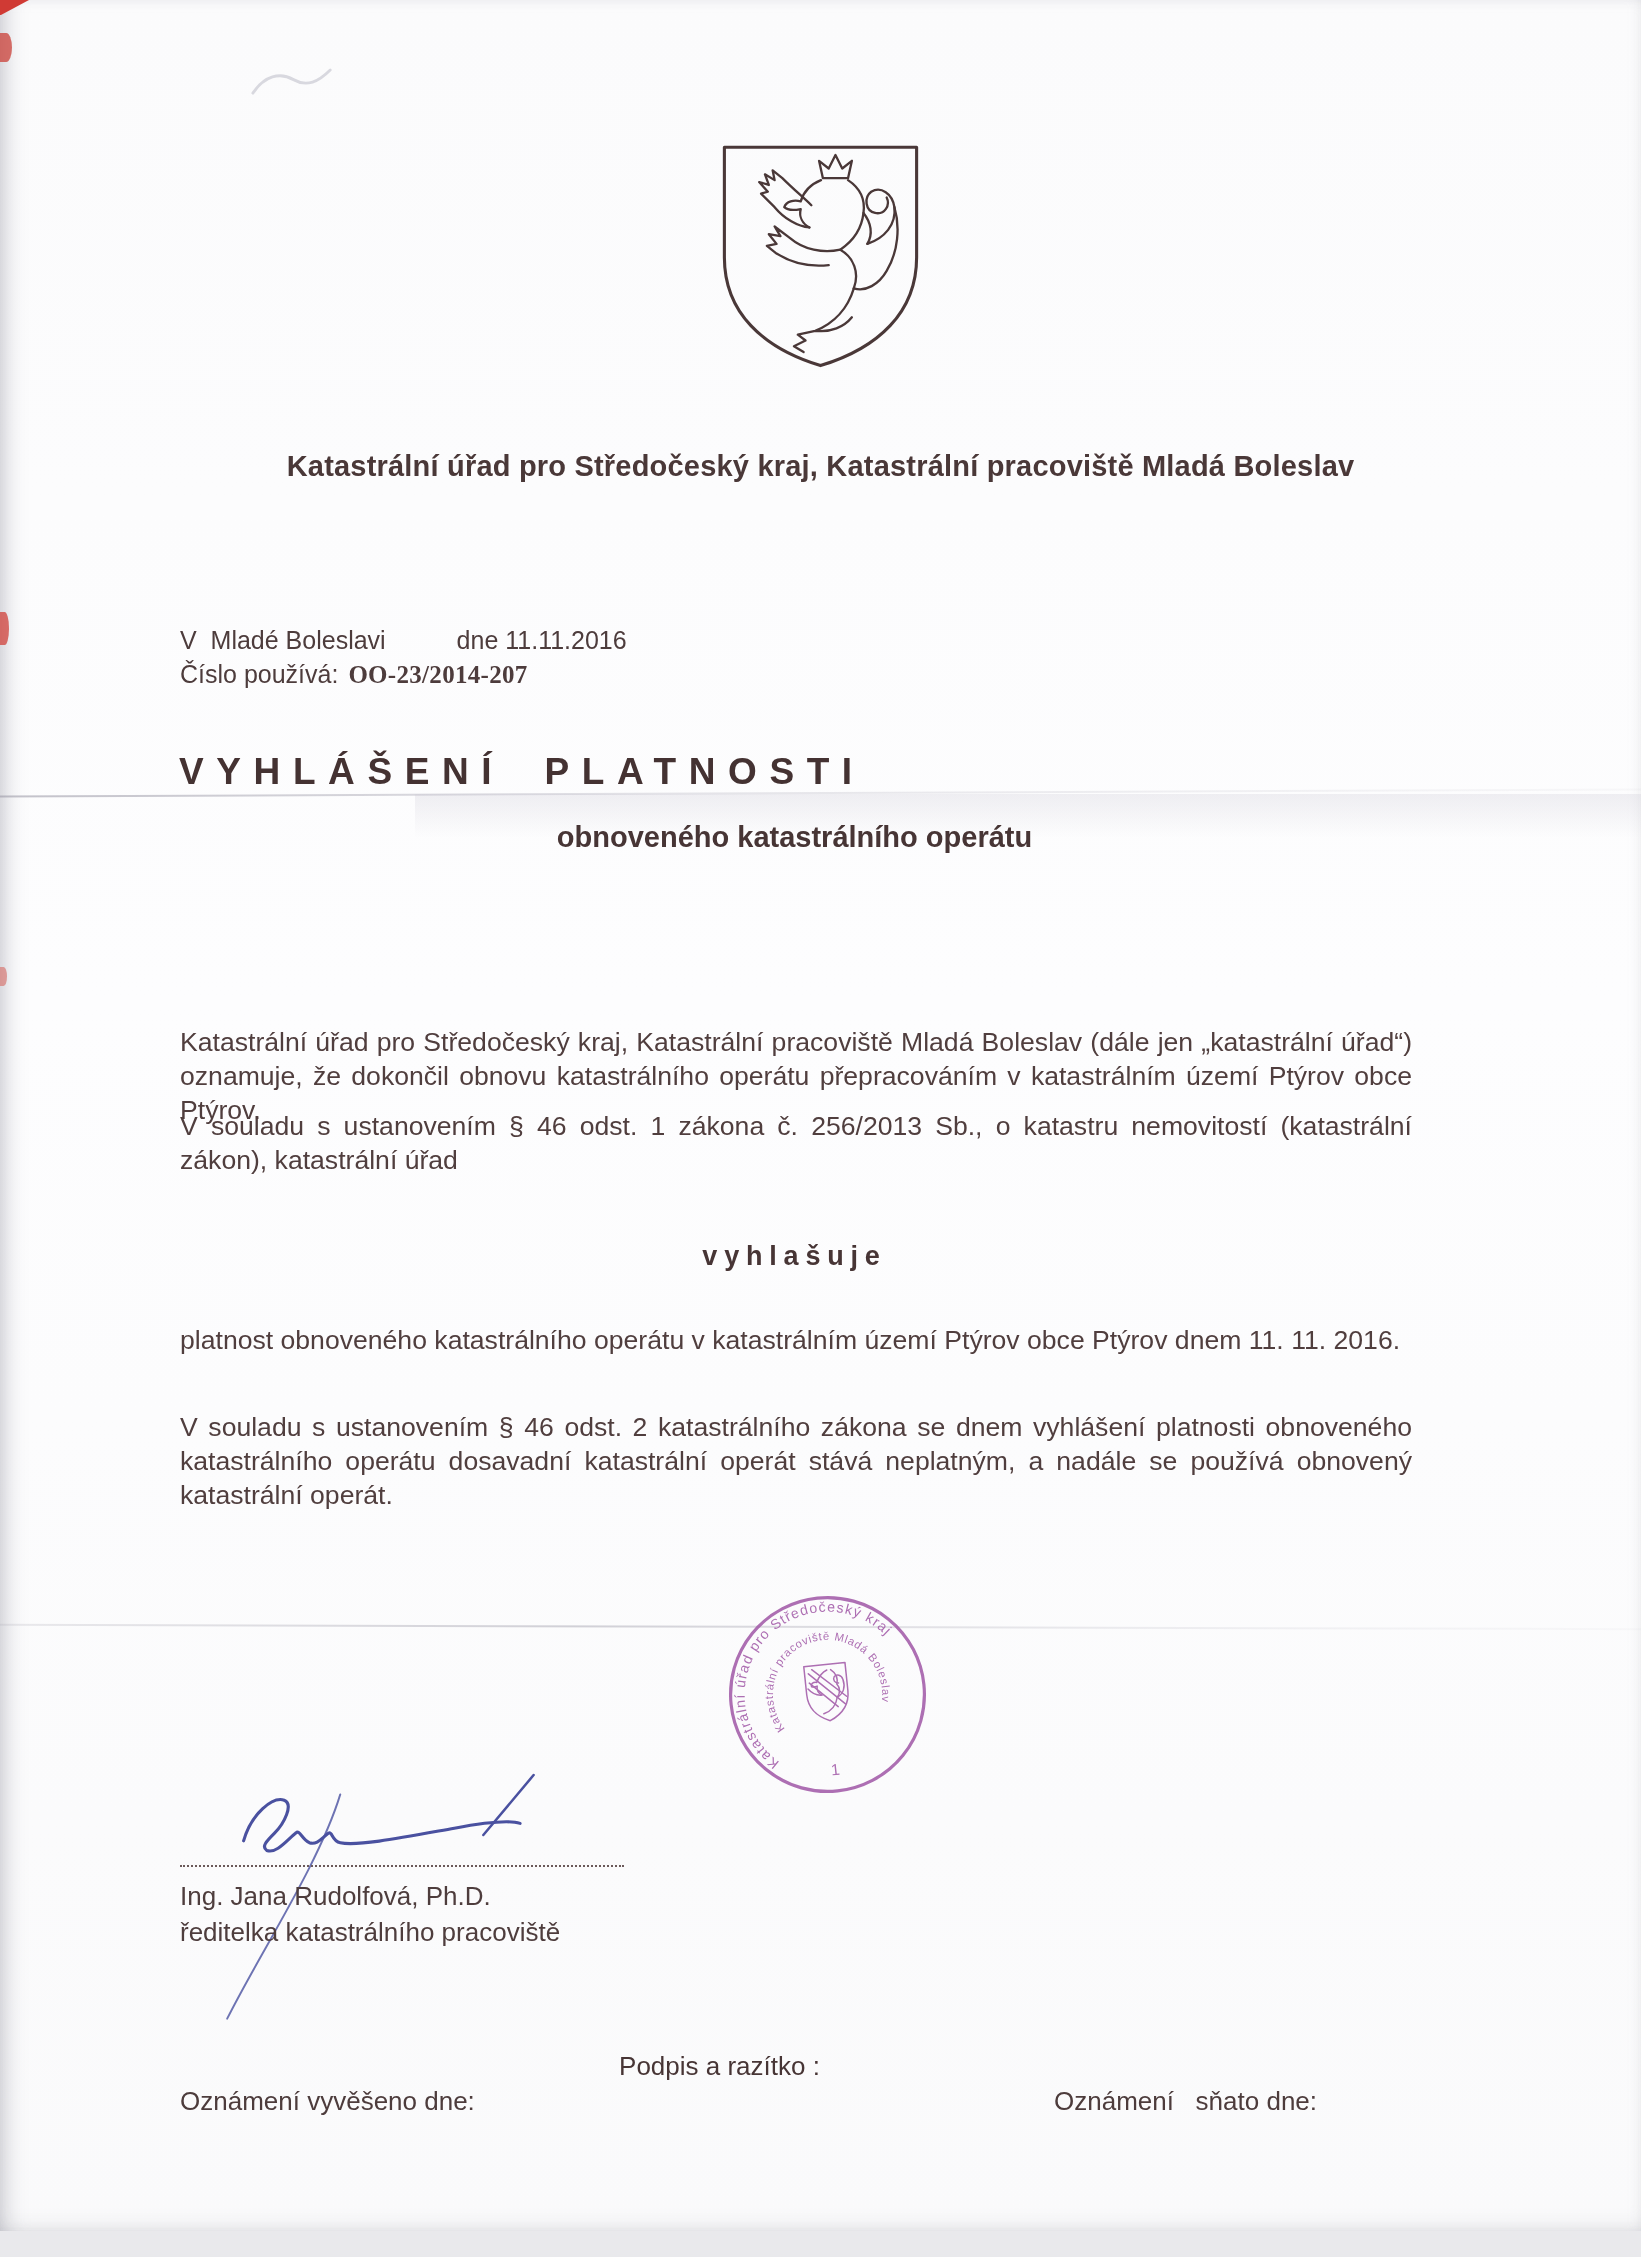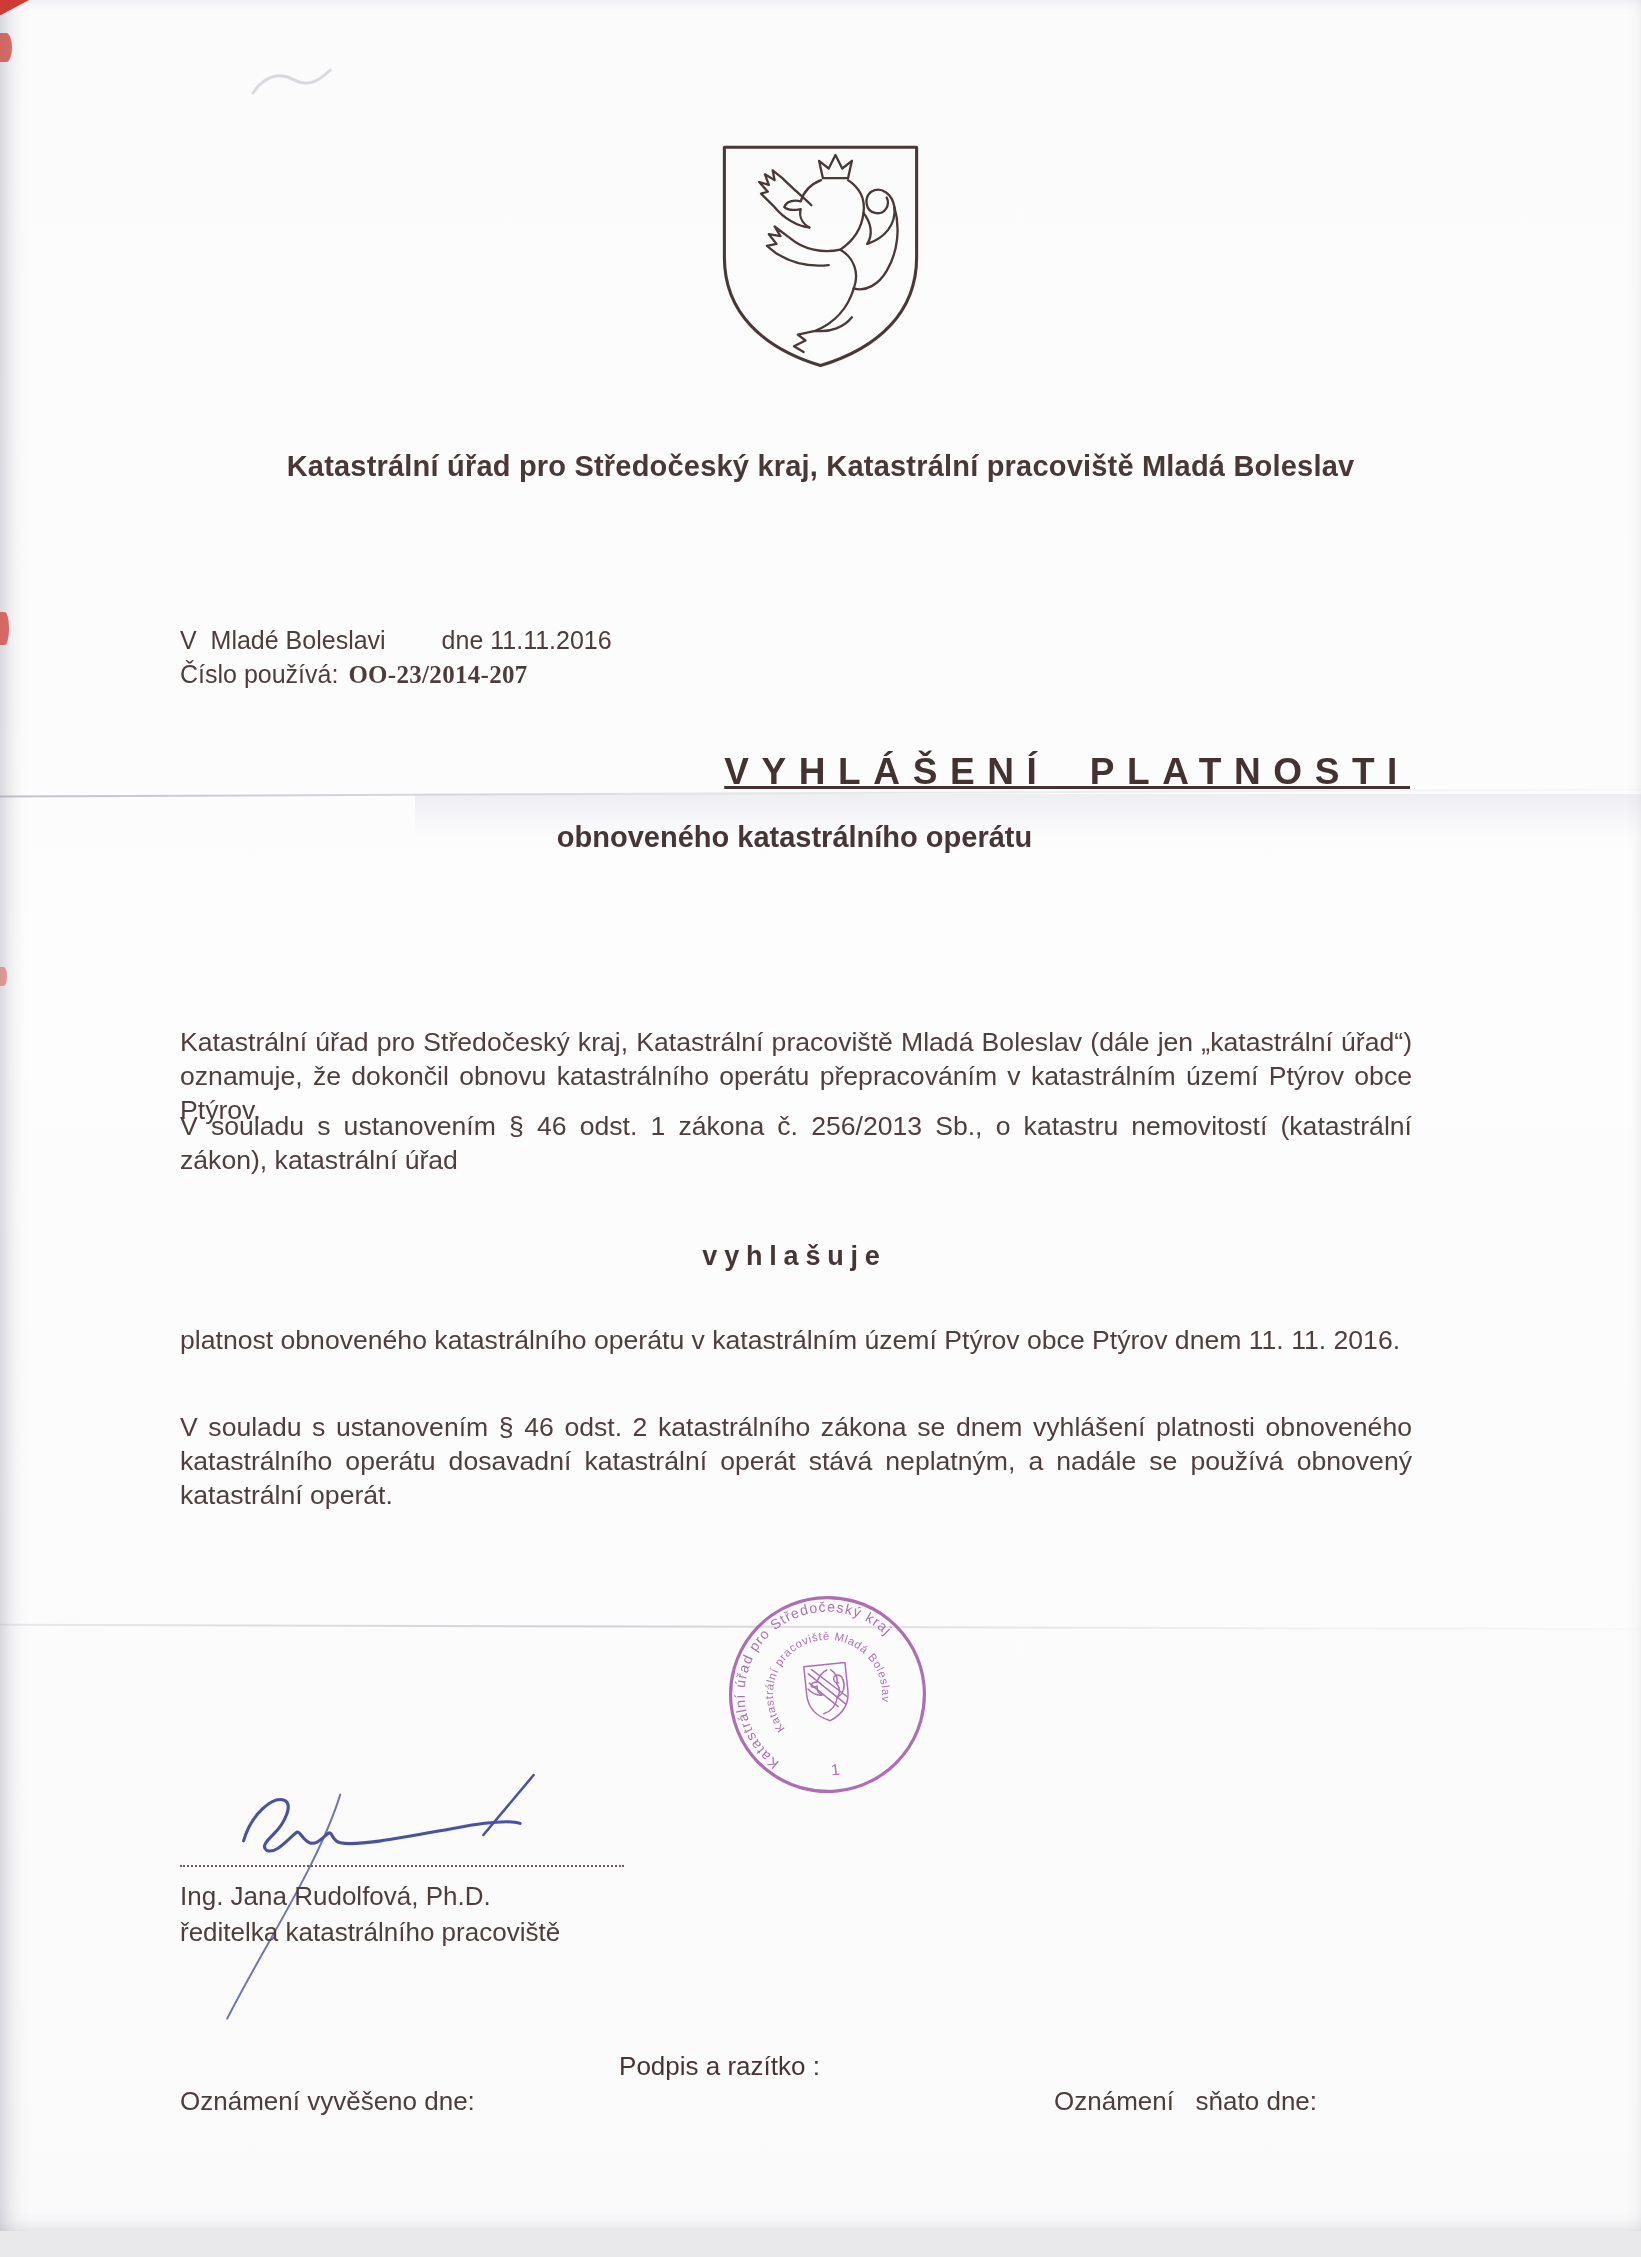--- a/index.html
+++ b/index.html
@@ -27,30 +27,29 @@
     left:0; top:450px; width:1641px; text-align:center;
     font-size:29px; font-weight:bold; letter-spacing:0.2px; color:#4a3838;
   }
   .address {
     left:0; top:488px; width:1641px; text-align:center;
     font-size:25px; color:#564444;
   }
 
   
   .meta-line1 { left:180px; top:626px; font-size:25px; }
-  .meta-line1 .date { margin-left:49px; }
+  .meta-line1 .date { margin-left:64px; }
   .meta-line2 { left:180px; top:660px; font-size:25px; }
   .meta-line2 .ref-num { font-weight:bold; margin-left:3px; letter-spacing:0.3px;font-family:Liberation Serif, serif; }
 
   
   .title {
-    left:179px; top:751px; width:1231px; text-align:right;
+    left:179px; top:751px; width:1231px; text-align:left;
     font-size:37px; font-weight:bold; letter-spacing:12.6px; word-spacing:17.4px;
     color:#443232;
-    text-decoration:underline;
   }
   .subtitle {
     left:179px; top:821px; width:1231px; text-align:center;
     font-size:29px; font-weight:bold; color:#473535;
   }
 
   
   .p {
     left:180px; width:1232px; font-size:26.6px; line-height:34px;
     text-align:justify; color:#503e3e;

